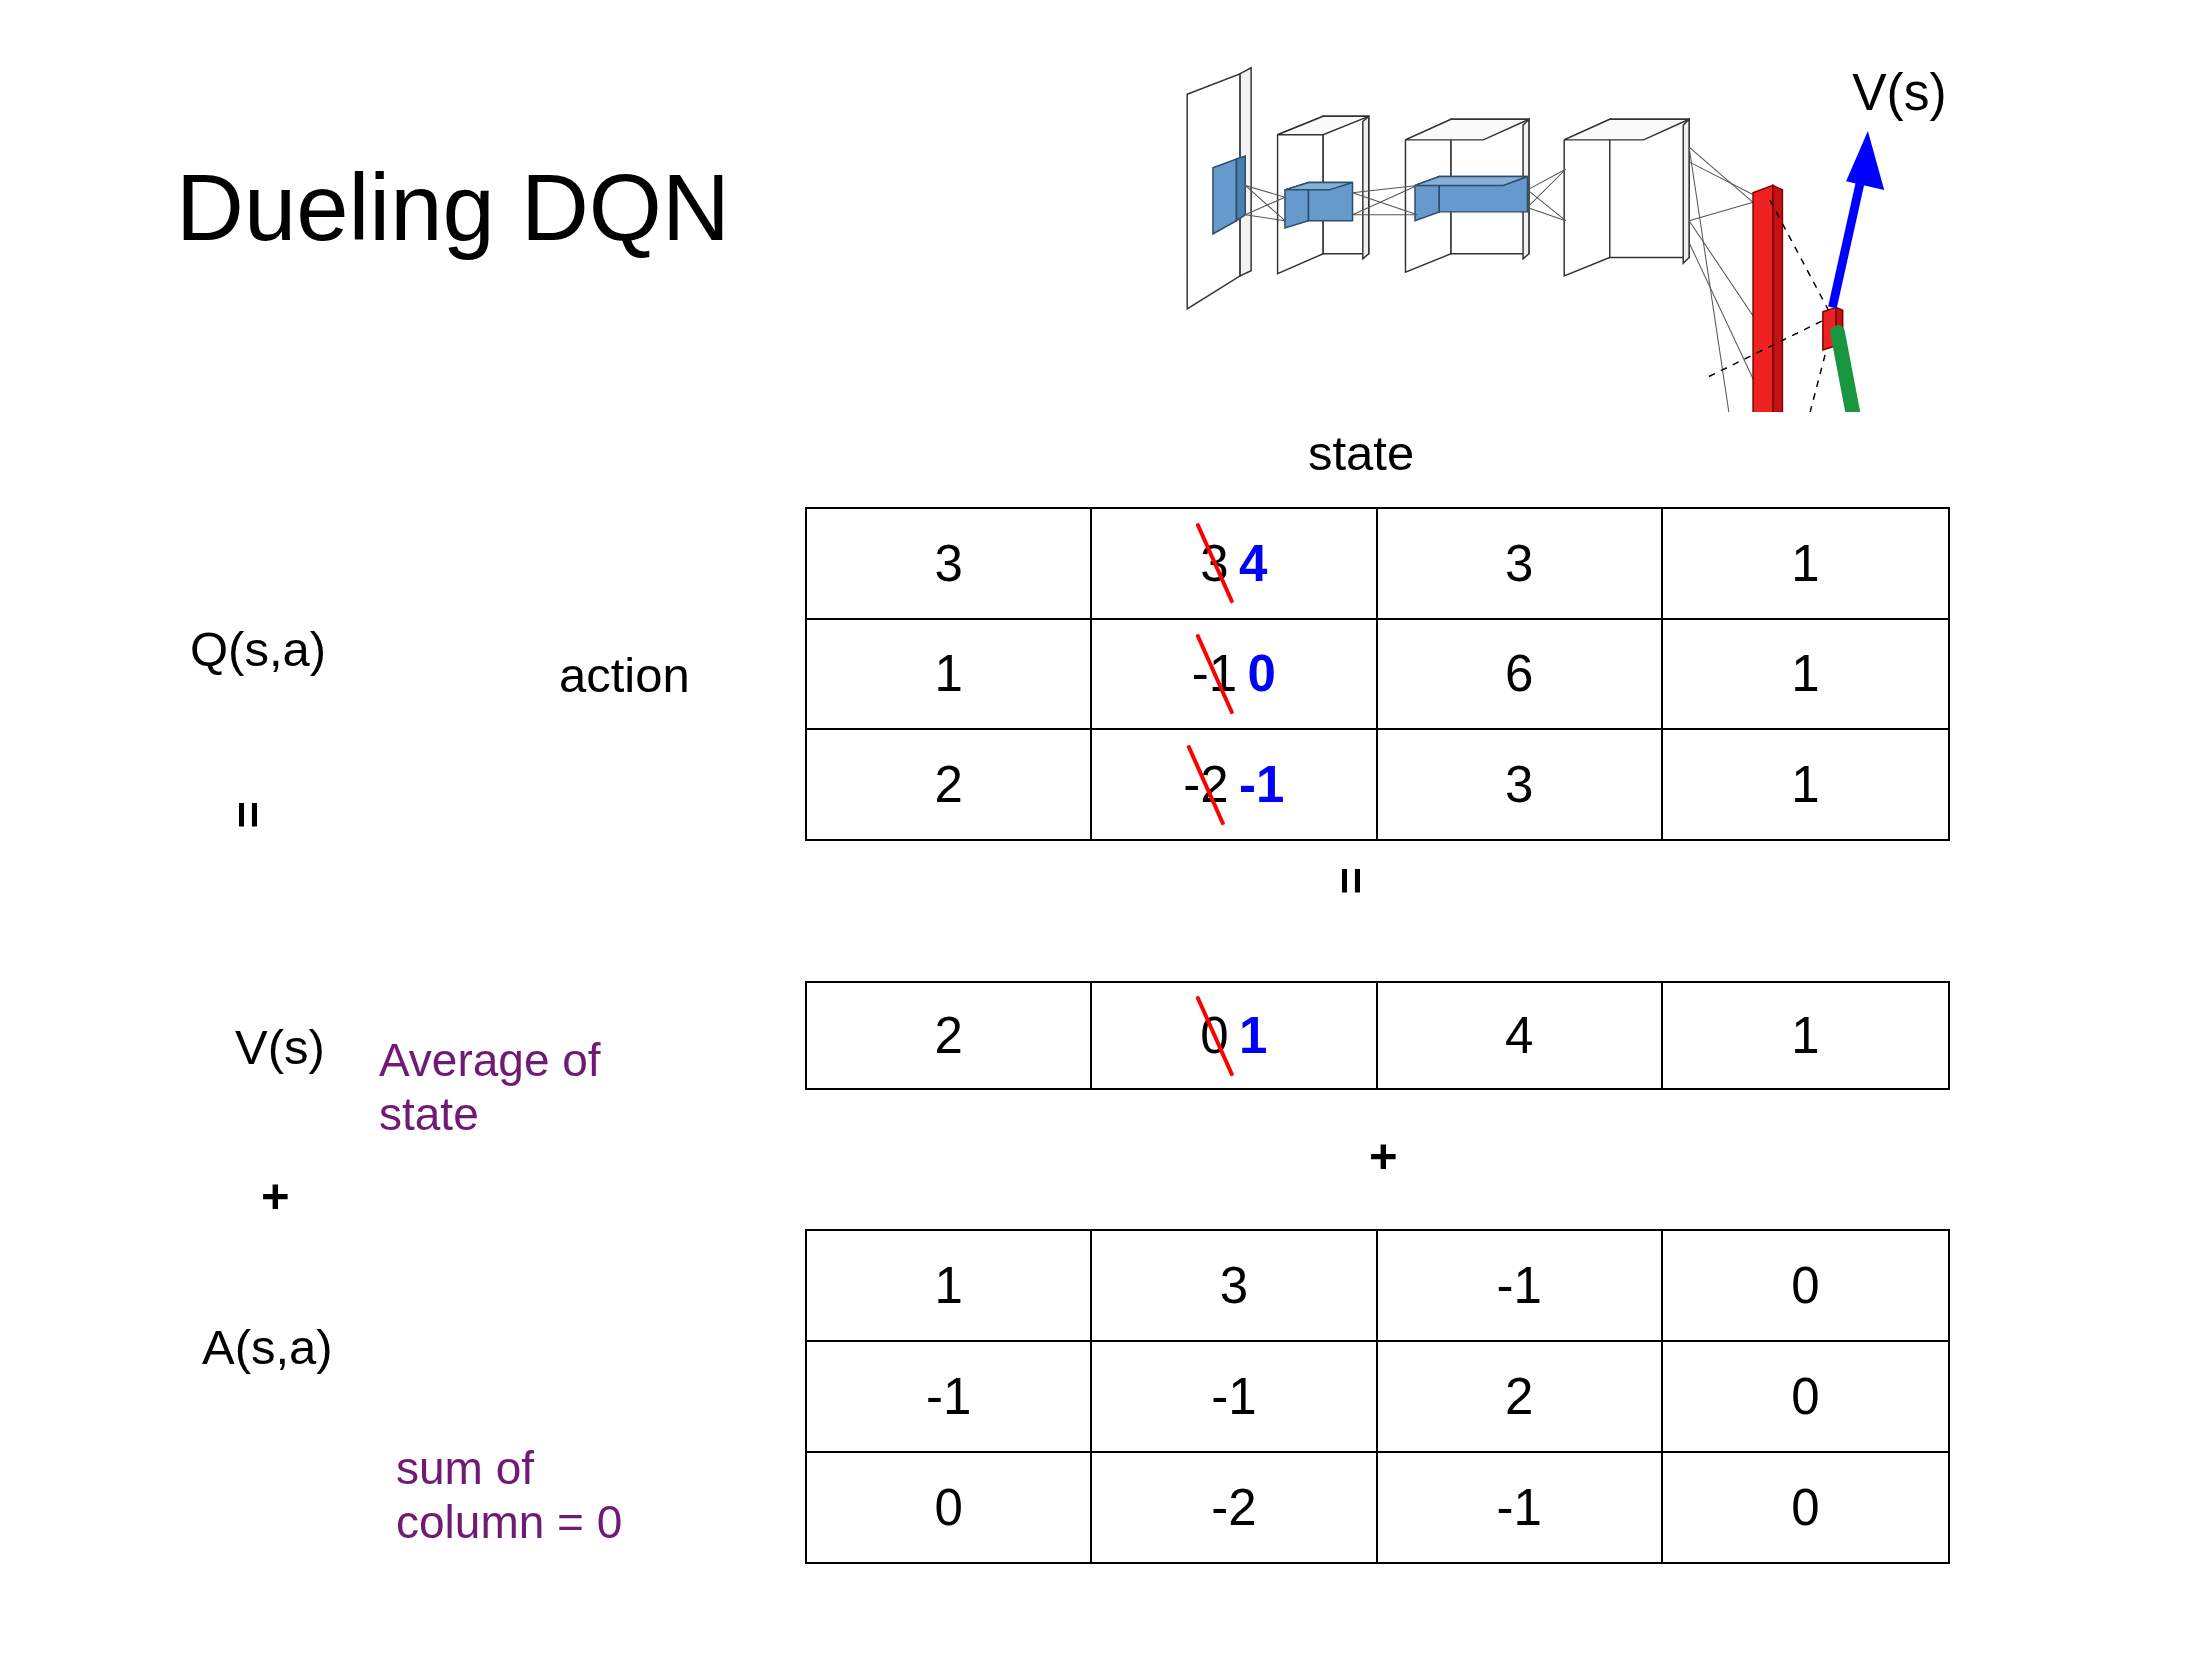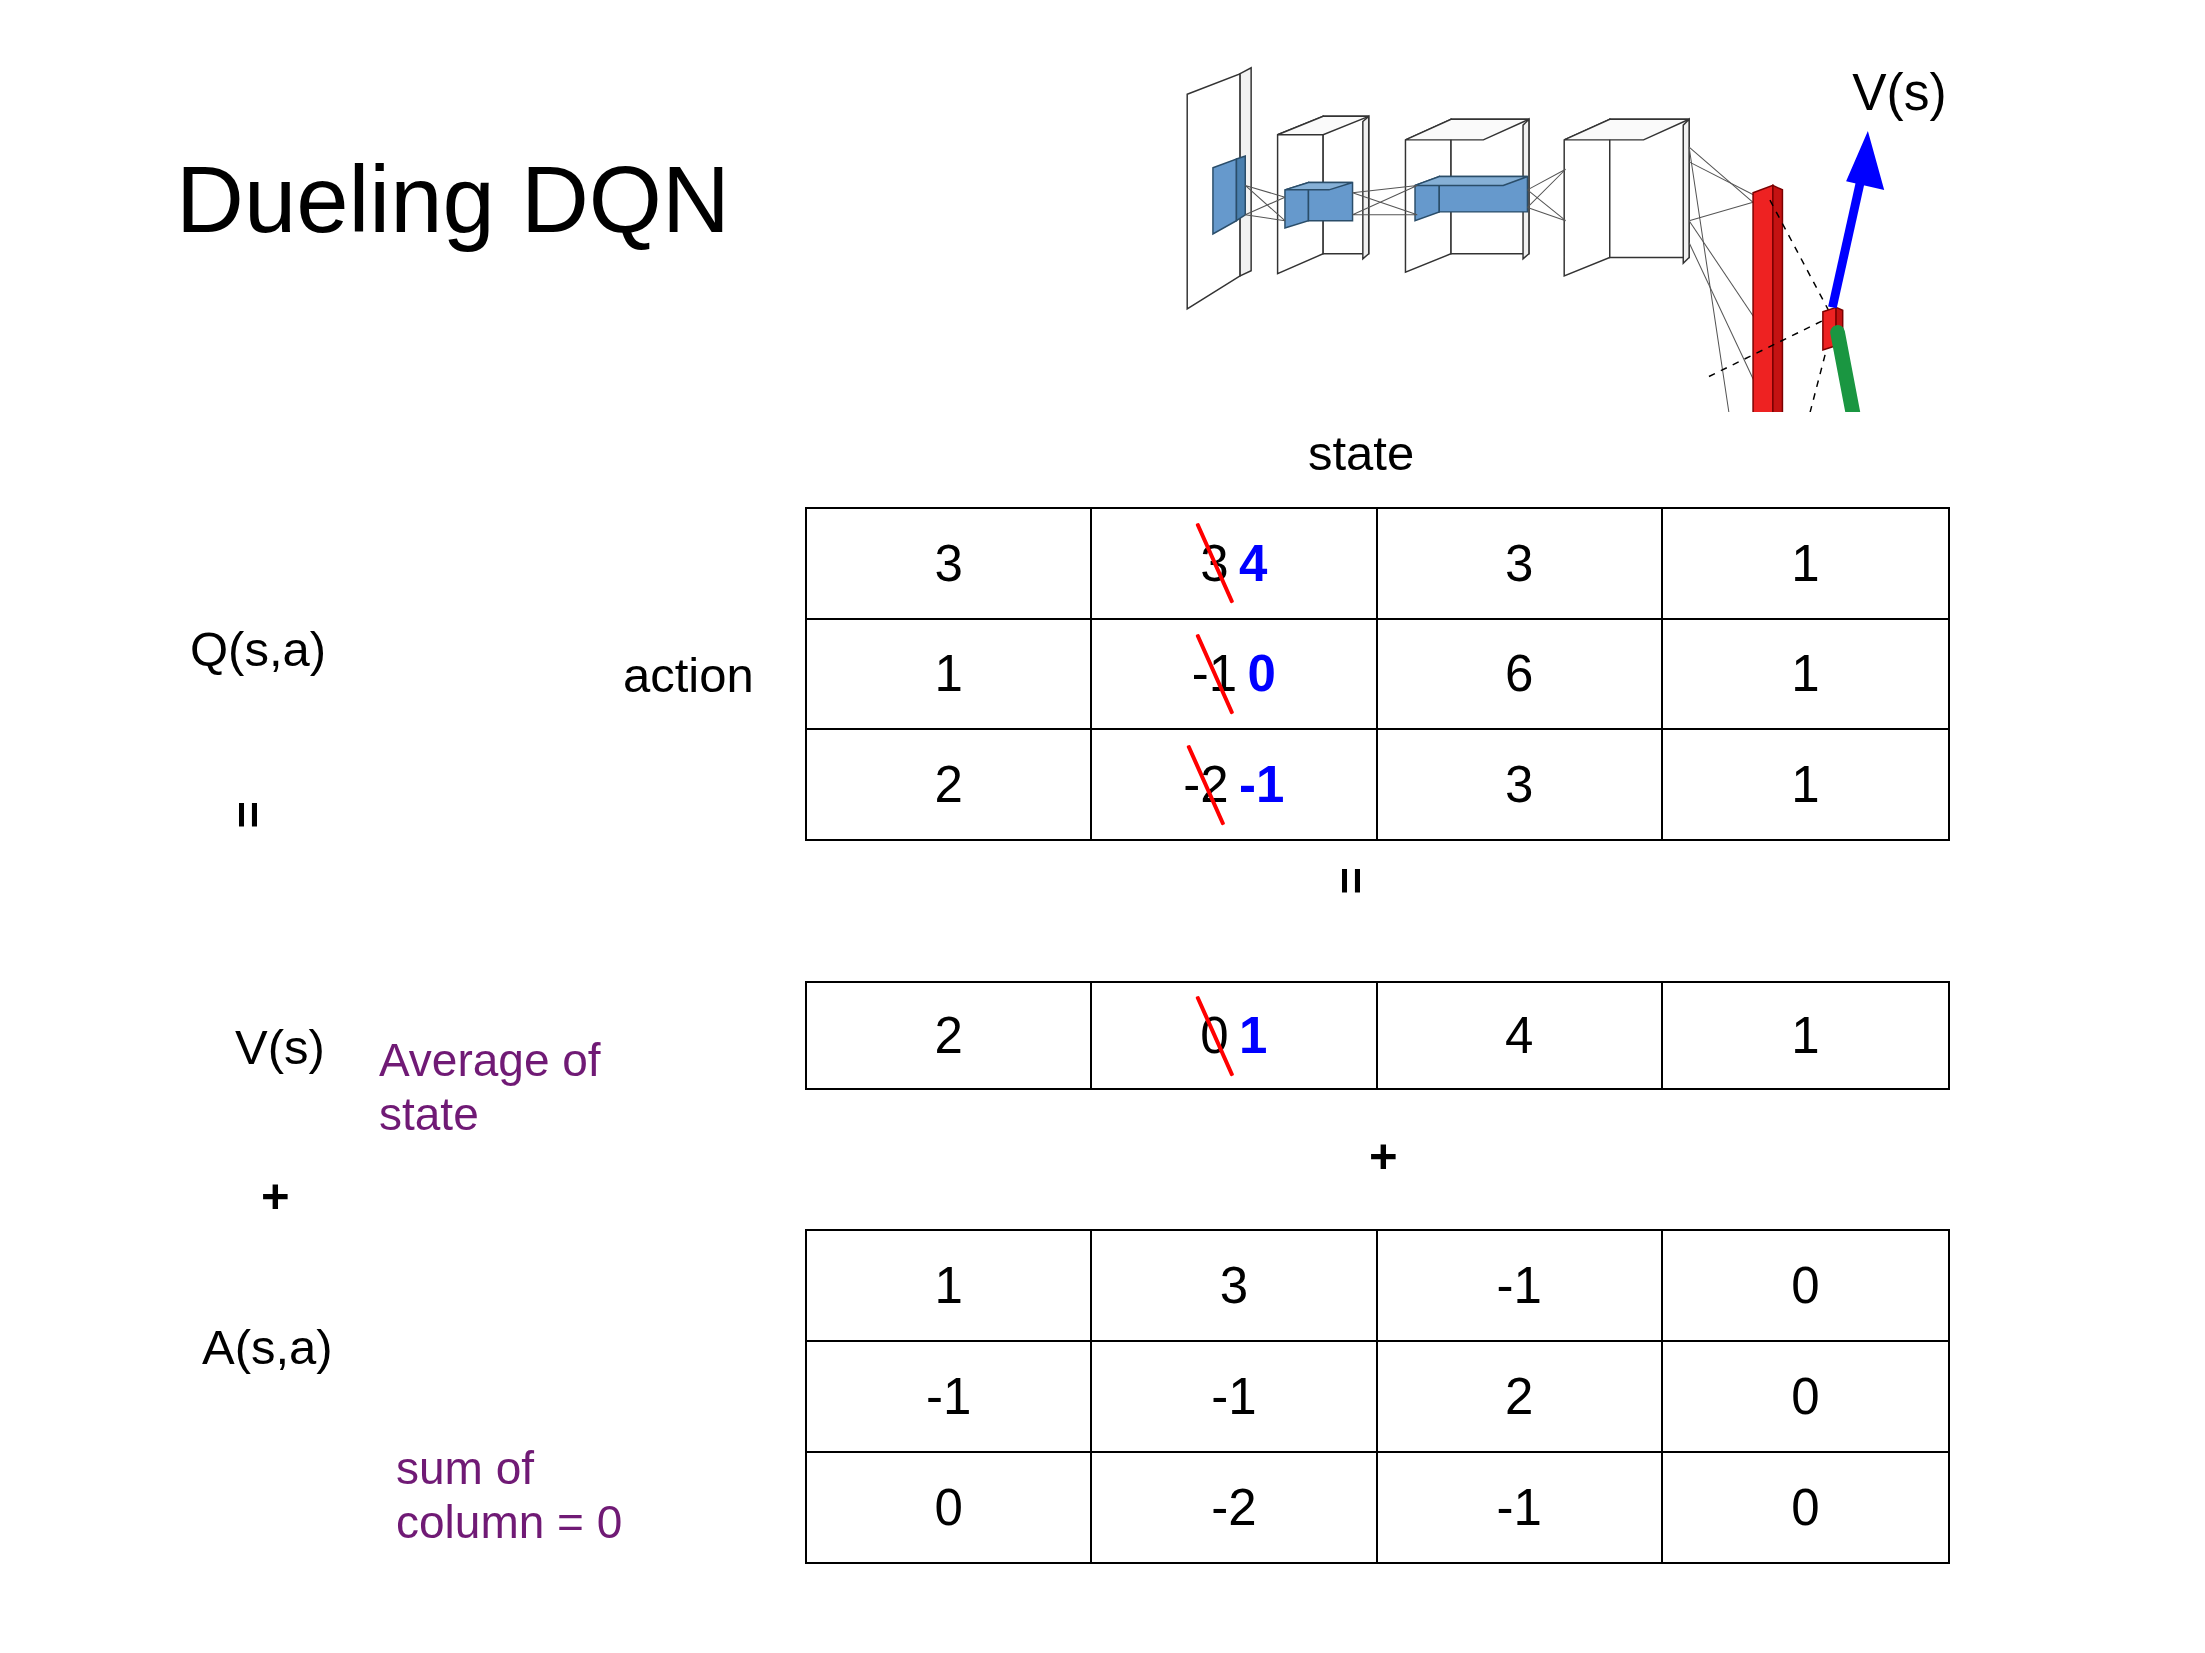--- a/index.html
+++ b/index.html
@@ -8,21 +8,21 @@
     width: 2205px; height: 1654px;
     background: #ffffff;
     font-family: "Liberation Sans", sans-serif;
     position: relative;
     overflow: hidden;
   }
   .abs { position: absolute; }
 
   
   #slide-title {
-    left: 176px; top: 153px;
+    left: 176px; top: 161px;
     font-size: 94px; line-height: 1;
     color: #000; white-space: nowrap;
     font-weight: 400;
   }
 
   
   .sym-label { font-size: 49px; color: #000; white-space: nowrap; line-height: 1; }
   .blue-note { font-size: 46px; color: #701a75; line-height: 1.18; white-space: nowrap; }
   .op { font-size: 49px; color: #000; line-height: 1; font-weight: 600; }
   .eq-rot { font-size: 47px; color:#000; line-height:1; font-weight:700;
@@ -178,21 +178,21 @@
     <text class="nd-text" x="1182" y="898" font-size="64">= A(s,a)+V(s)</text>
     <text class="nd-blue" x="290" y="1232" font-size="66">Only change the</text>
     <text class="nd-blue" x="290" y="1400" font-size="66">network structure</text>
   </svg>
 </div>
 
 <div class="abs" id="state-label" style="left:1308px; top:425px;">state</div>
 
 <div class="abs sym-label" style="left:190px; top:625px;">Q(s,a)</div>
 
-<div class="abs" id="action-label" style="left:623px; top:647px;">action</div>
+<div class="abs" id="action-label" style="left:559px; top:647px;">action</div>
 
 <div class="grid cols4 rows3" id="q-table" style="left:805px; top:507px; width:1145px; height:334px;">
   <div class="cell">
       <span>3</span>
     </div>
   <div class="cell">
     <span class="pair">
       <span class="old"><span>3</span><span class="strike"></span></span>
       <span class="newval">4</span>
     </span>

